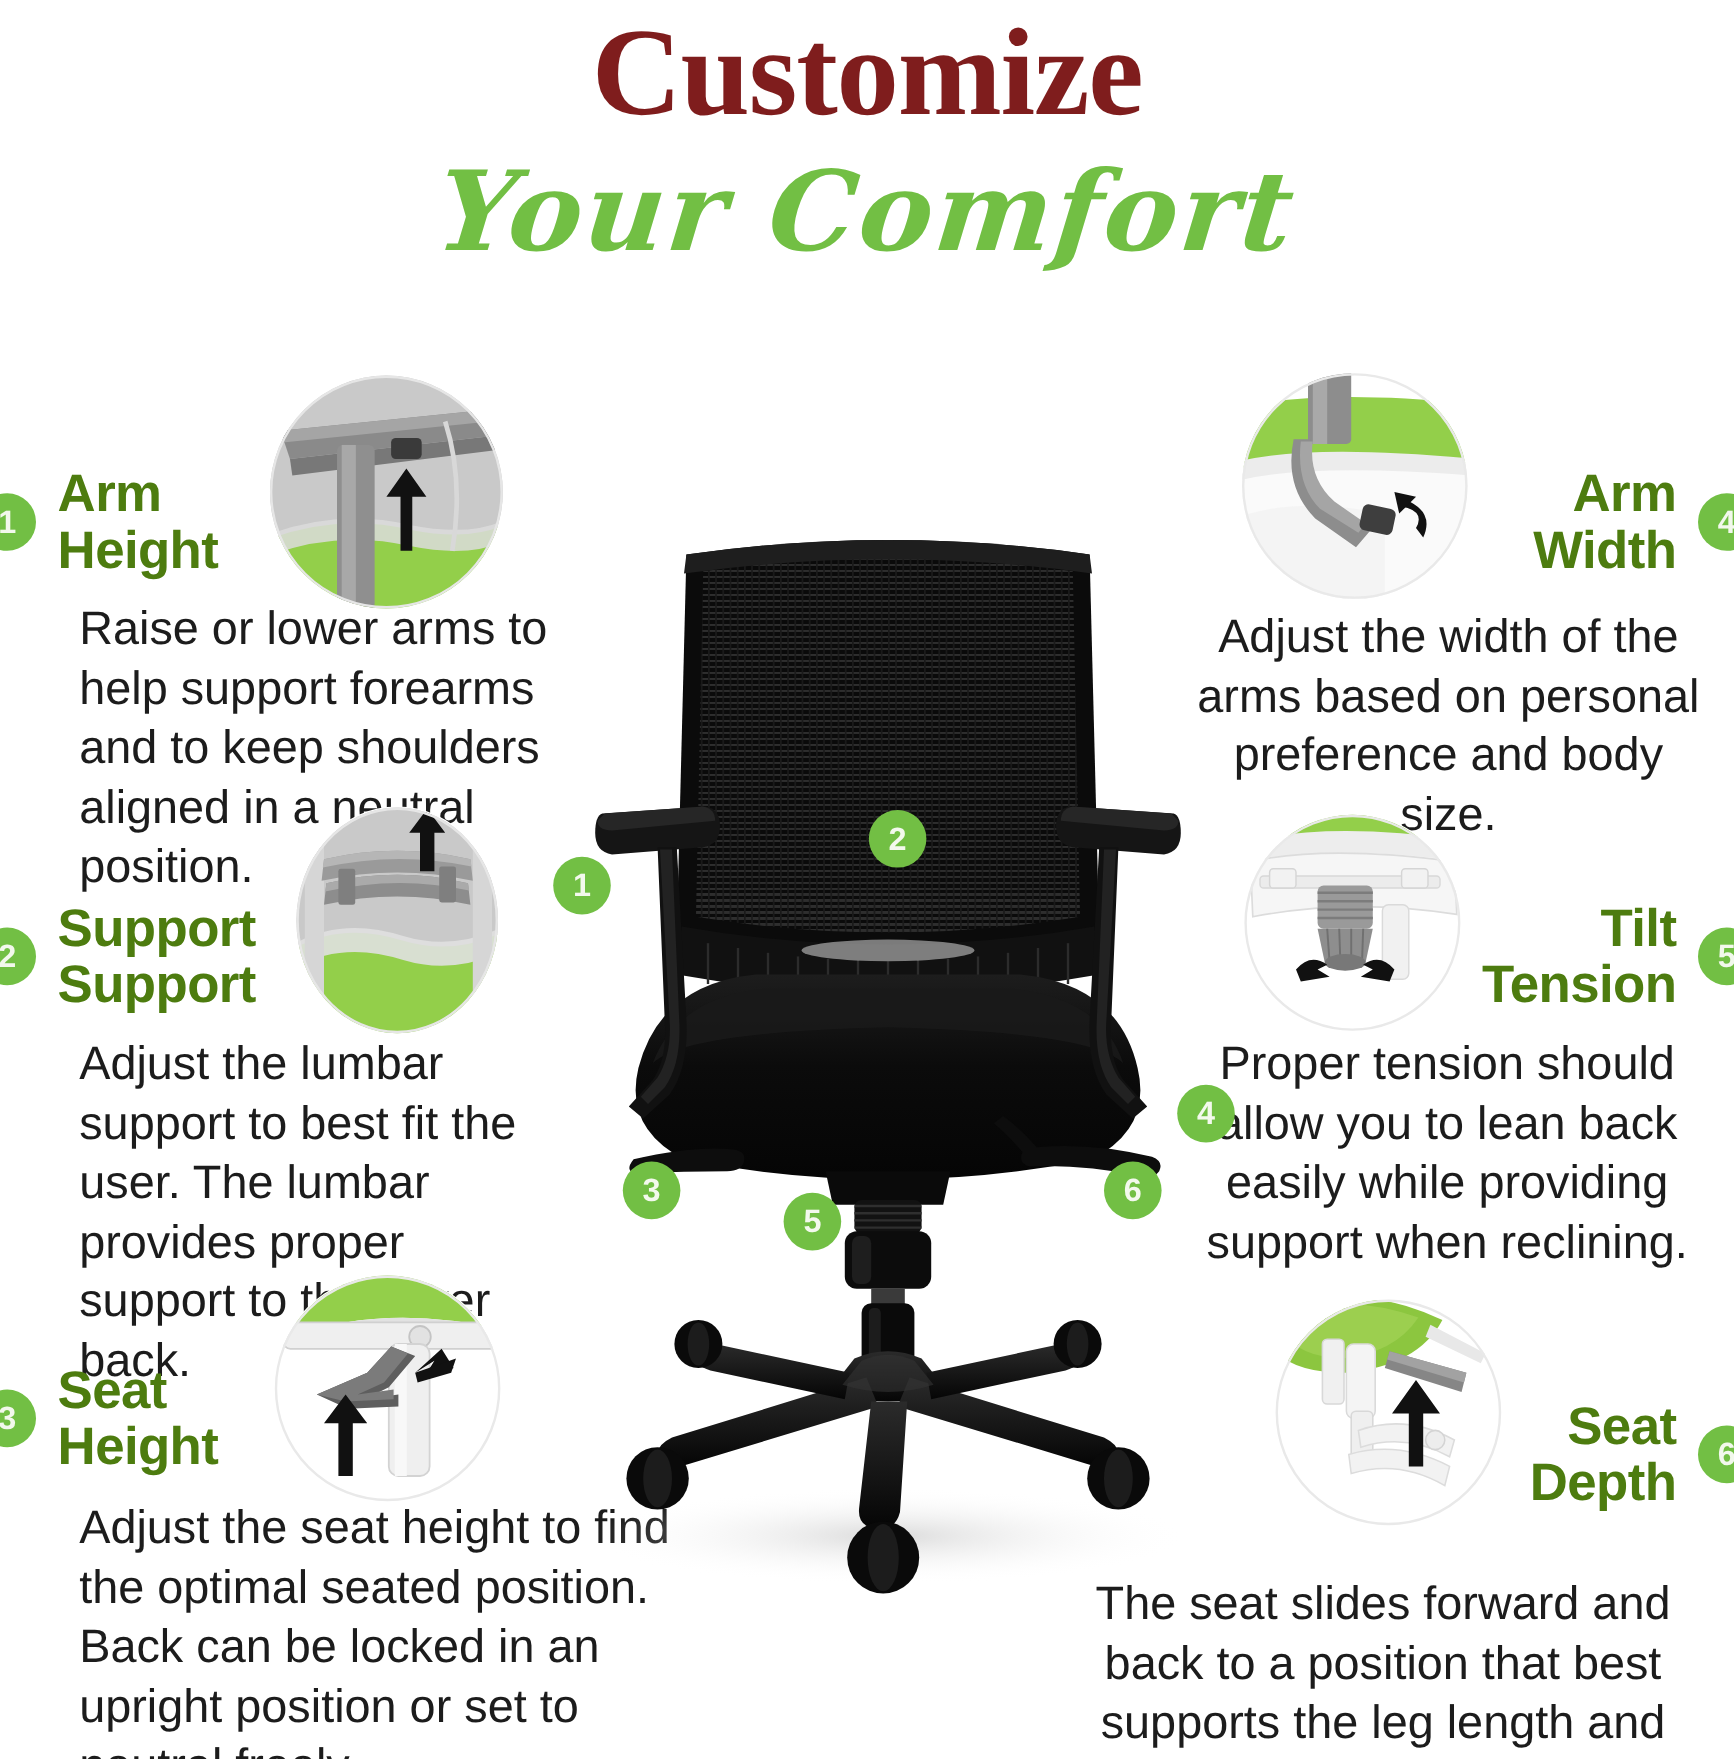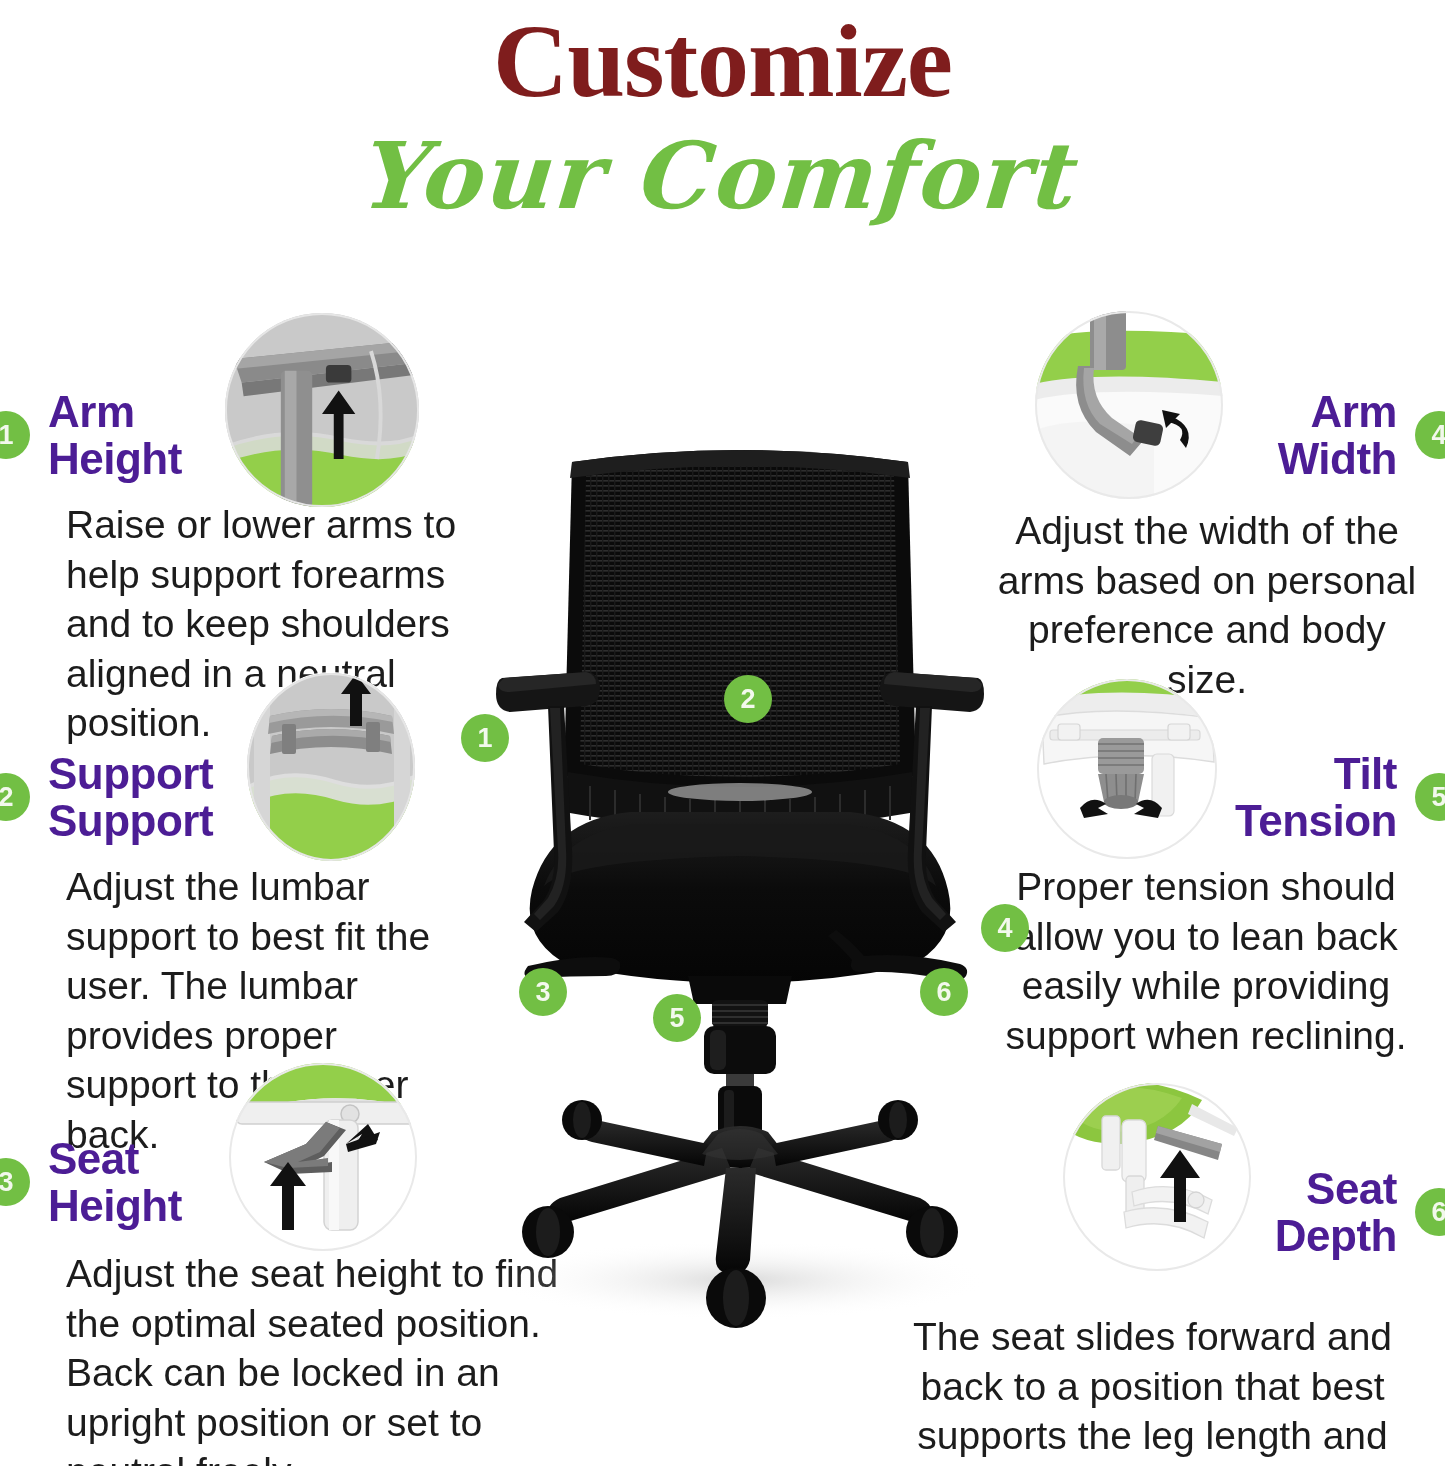--- a/index.html
+++ b/index.html
@@ -48,21 +48,21 @@
     background: #72bf44;
     color: #f2f8ec;
     font-weight: bold;
     font-size: 27px;
     display: flex; align-items: center; justify-content: center;
     flex: 0 0 48px;
     font-family: "Liberation Sans", sans-serif;
   }
   .heading {
     font-size: 44px; font-weight: bold; line-height: 1.07;
-    color: #4c1d95; letter-spacing: -0.5px;
+    color: #4d7c0f; letter-spacing: -0.5px;
   }
   .heading.l { margin-left: 18px; text-align: left; }
   .heading.r { margin-right: 18px; text-align: right; }
 
   .body-text {
     font-size: 39px; line-height: 1.27; color: #1c1c1c;
     font-weight: 400;
   }
   .body-text.l { text-align: left; }
   .body-text.c { text-align: center; }

